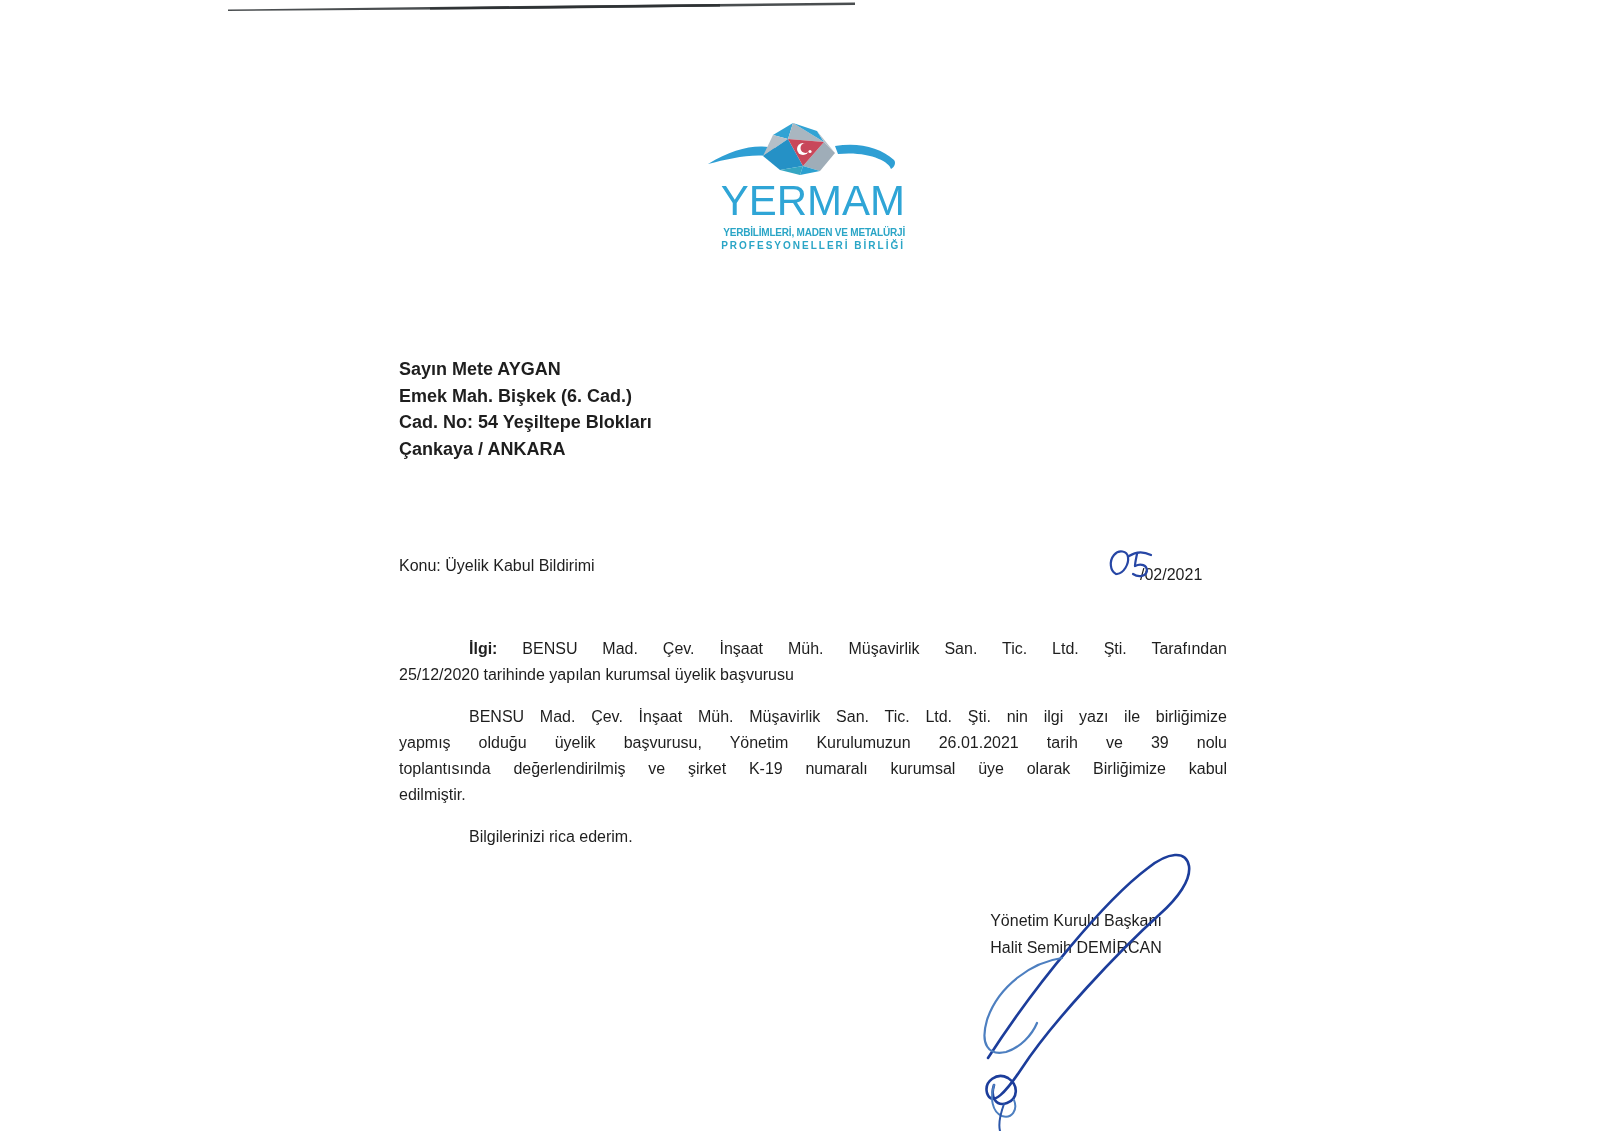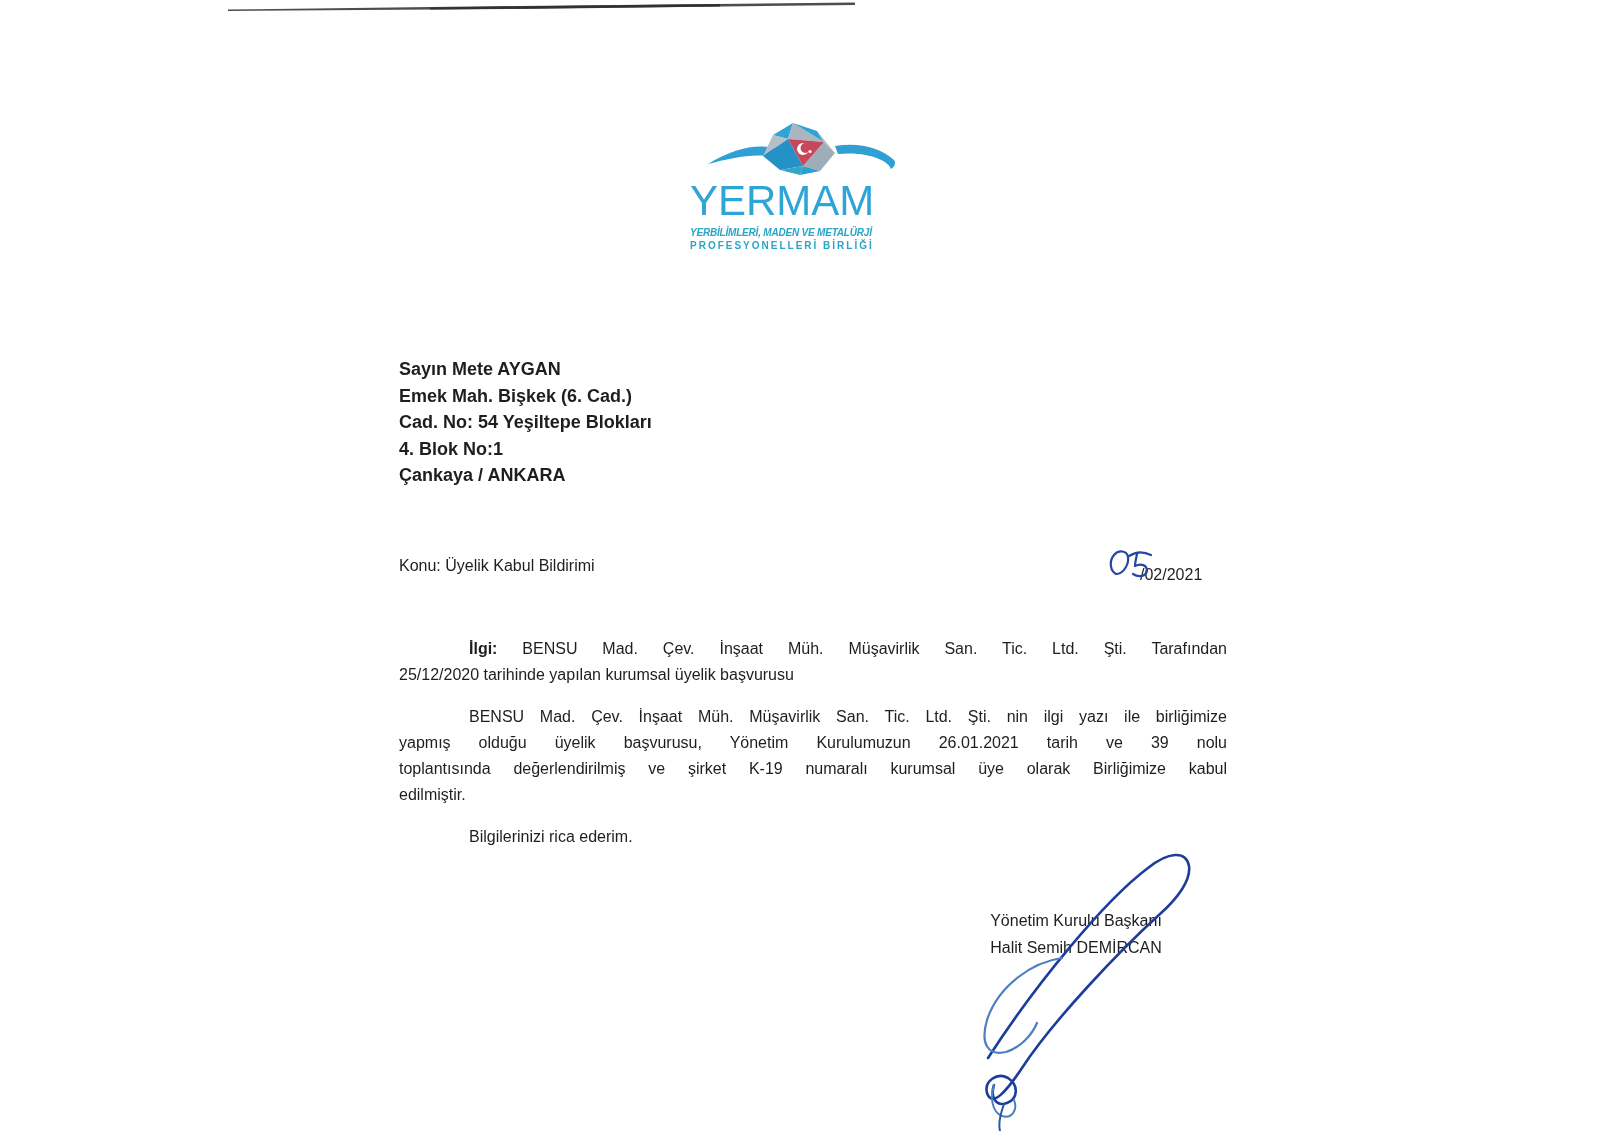--- a/index.html
+++ b/index.html
@@ -8,31 +8,31 @@
     background:#ffffff;
     font-family:"Liberation Sans","DejaVu Sans",sans-serif;
     color:#1e1e1e;
   }
   .abs{position:absolute;}
 
   
   #scan-line{left:0;top:0;width:1600px;height:16px;}
 
   
-  #logo{left:690px;top:116px;width:215px;text-align:left;}
+  #logo{left:690px;top:116px;width:215px;text-align:right;}
   #logo .wordmark{
     margin-top:-7px;
     font-size:42px;line-height:36px;letter-spacing:0px;
     color:#2fa5d6;font-weight:400;
     transform:scaleY(1.02);
   }
   #logo .sub1{
     margin-top:7px;
     font-size:10px;line-height:13px;letter-spacing:-0.2px;
-    font-weight:bold;color:#2aa5c6;white-space:nowrap;font-style:italic;
+    font-weight:bold;color:#2aa5c6;white-space:nowrap;
   }
   #logo .sub2{
     font-size:10px;line-height:13px;letter-spacing:2px;
     font-weight:bold;color:#2aa5c6;white-space:nowrap;
   }
 
   
   .txt{font-size:16px;line-height:26px;}
   #recipient{left:399px;top:356px;width:500px;font-weight:bold;line-height:26.5px;font-size:18px;}
   #subject{left:399px;top:553px;width:500px;}
@@ -85,21 +85,20 @@
   </svg>
   <div class="wordmark">YERMAM</div>
   <div class="sub1">YERBİLİMLERİ, MADEN VE METALÜRJİ</div>
   <div class="sub2">PROFESYONELLERİ BİRLİĞİ</div>
 </div>
 
 <div id="recipient" class="abs">
   <div>Sayın Mete AYGAN</div>
   <div>Emek Mah. Bişkek (6. Cad.)</div>
   <div>Cad. No: 54 Yeşiltepe Blokları</div>
-  <div>4. Blok No:1</div>
   <div>Çankaya / ANKARA</div>
 </div>
 
 <div id="subject" class="abs txt">Konu: Üyelik Kabul Bildirimi</div>
 
 <div id="date-typed" class="abs txt">/02/2021</div>
 <svg id="date-hand" class="abs" viewBox="0 0 52 42">
   <g fill="none" stroke="#2646a5" stroke-width="2.2" stroke-linecap="round">
     <path d="M 12,30 C 6,27 5,17 10,11 C 15,5 23,7 24,13 C 25,20 20,29 13,30"></path>
     <path d="M 25,12 C 31,8 39,7 47,11"></path>

